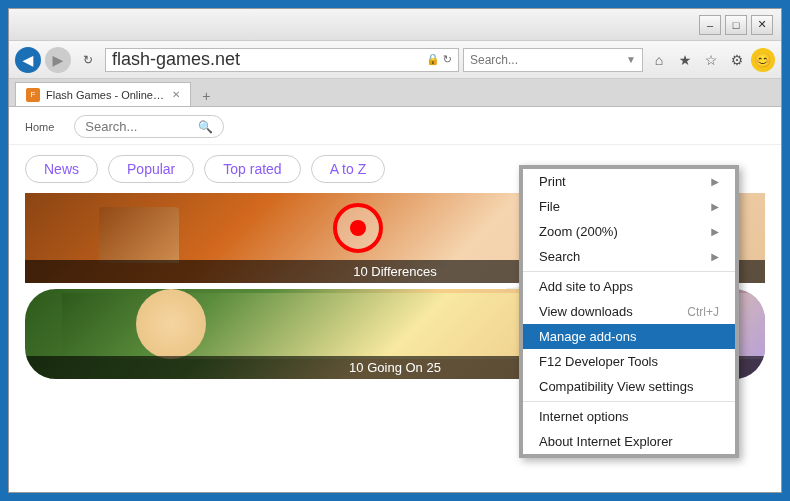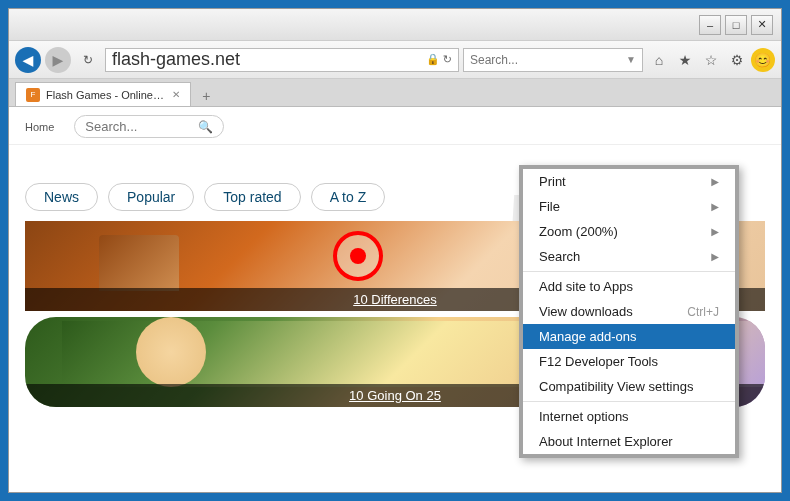--- a/index.html
+++ b/index.html
@@ -262,24 +262,23 @@
     .category-nav {
       padding: 10px 16px;
       display: flex;
       gap: 10px;
     }
     .cat-btn {
       border: 1px solid #ccc;
       border-radius: 20px;
       padding: 5px 18px;
       font-size: 14px;
-      color: #0c4a6e;
+      color: #8b5cf6;
       cursor: pointer;
       background: white;
-      margin-top: 28px;
     }
 
     
     .bg-number {
       position: absolute;
       top: 60px;
       right: 80px;
       font-size: 180px;
       font-weight: bold;
       color: rgba(180, 180, 180, 0.25);
@@ -307,21 +306,20 @@
     .game-title-bar {
       position: absolute;
       bottom: 0;
       left: 0;
       right: 0;
       background: rgba(0,0,0,0.6);
       color: white;
       text-align: center;
       padding: 4px;
       font-size: 13px;
-      text-decoration: underline;
     }
 
     .games-area {
       padding: 0 16px;
       position: relative;
       z-index: 1;
     }
 
     
     .context-menu {

